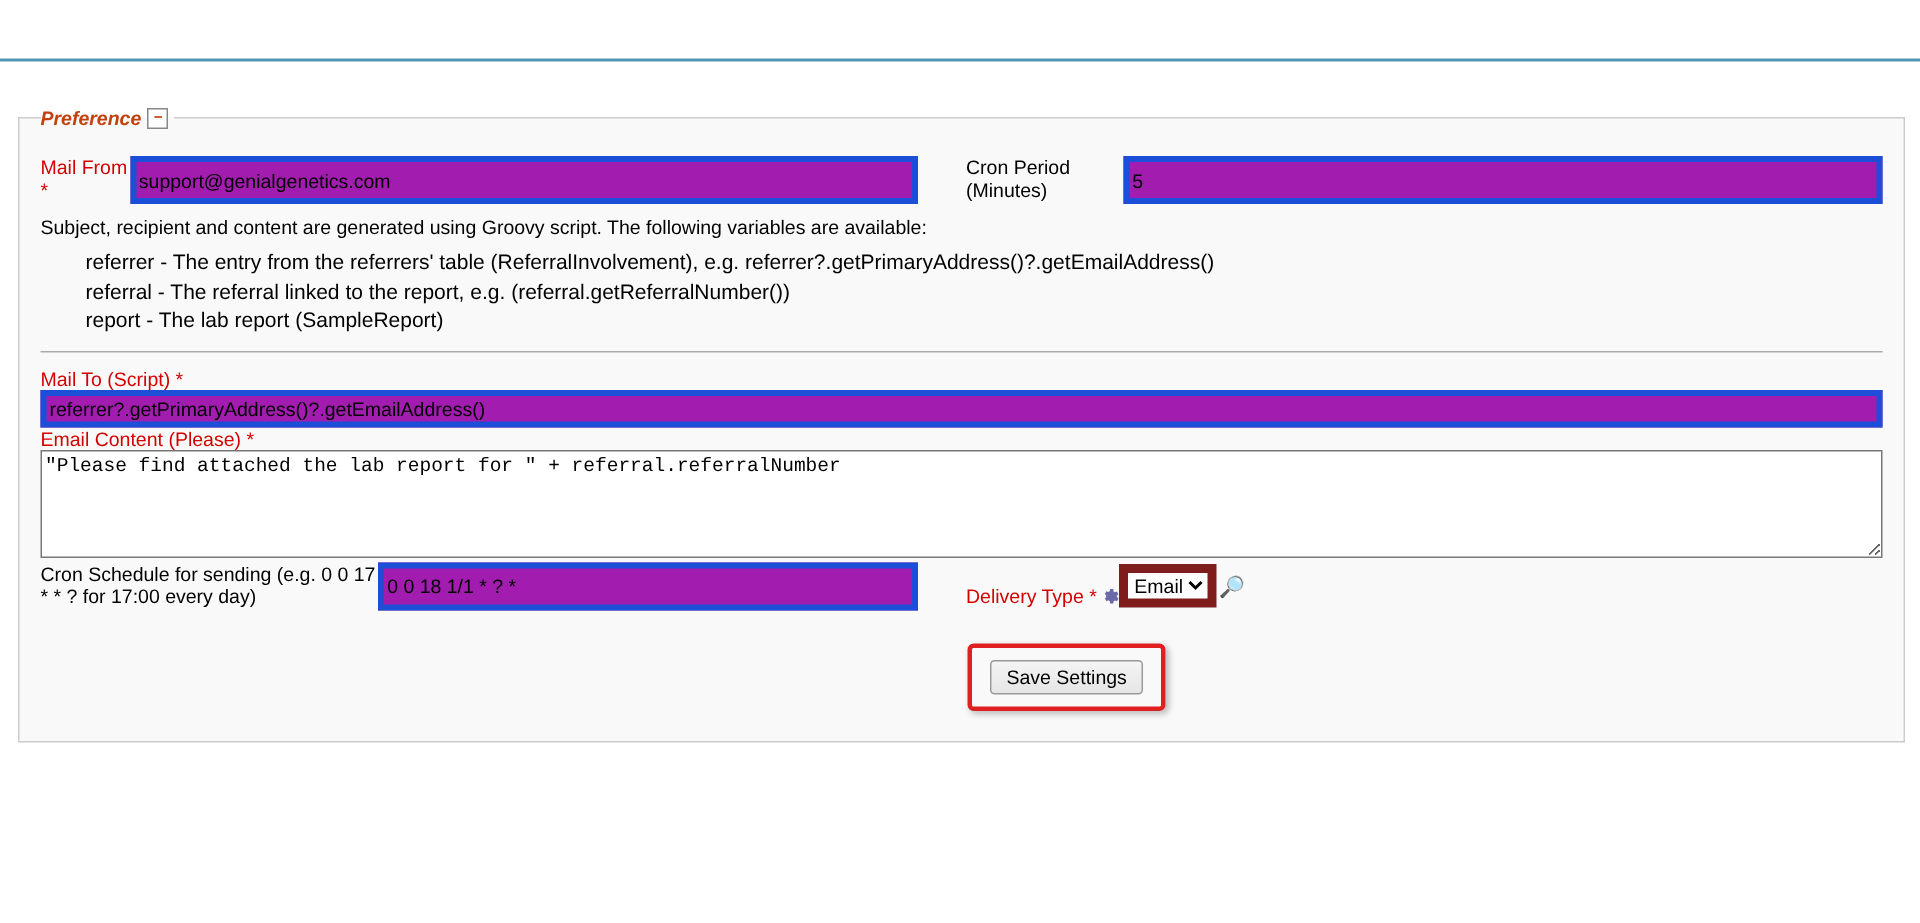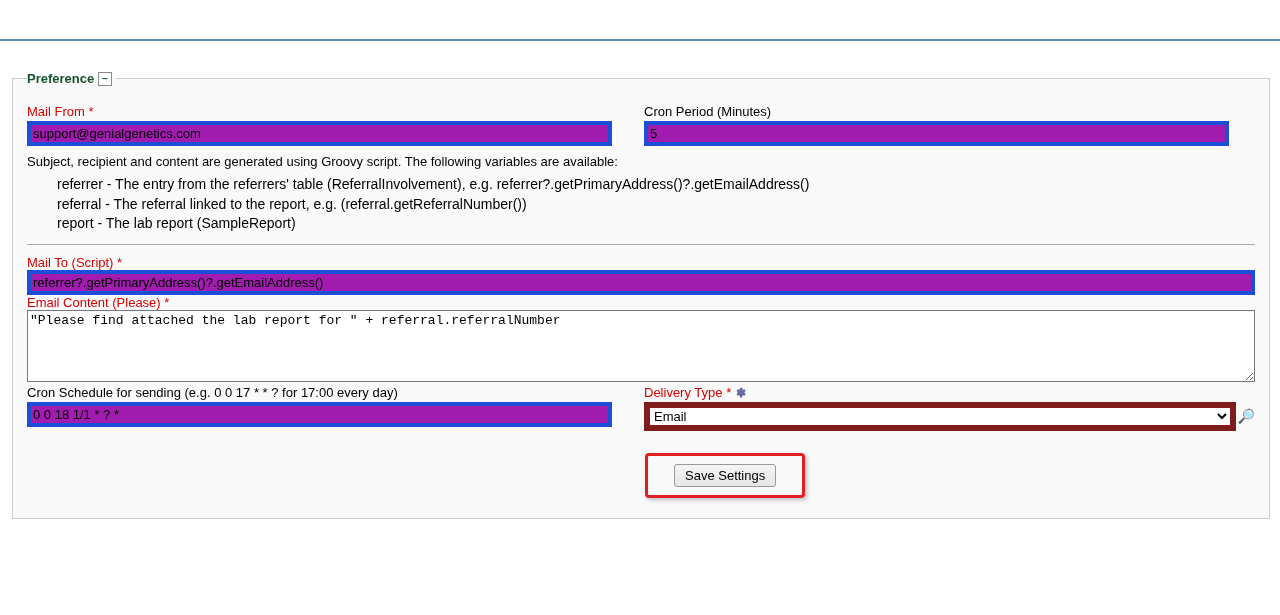--- a/index.html
+++ b/index.html
@@ -20,26 +20,27 @@
   }
   fieldset.pref {
     border: 1px solid #ccc;
     background: #f9f9f9;
     margin: 20px 0 0 0;
     padding: 18px 14px 20px 14px;
     position: relative;
   }
   fieldset.pref legend {
     font-weight: bold;
-    color: #14532d;
+    color: #c2410c;
     font-size: 13px;
     padding: 0 4px 0 0;
     display: flex;
     align-items: center;
     gap: 4px;
+    font-style: italic;
   }
   .collapse-box {
     display: inline-flex;
     width: 12px;
     height: 12px;
     border: 1px solid #888;
     background: #fff;
     align-items: center;
     justify-content: center;
     font-size: 10px;
@@ -47,21 +48,21 @@
     cursor: pointer;
   }
   .row {
     display: flex;
     gap: 32px;
     margin-bottom: 8px;
   }
   .col {
     flex: 1;
     display: flex;
-    flex-direction: column;
+    flex-direction: row;
   }
   .col.half {
     flex: 0 0 585px;
   }
   .col.half2 {
     flex: 1;
   }
   label.lbl {
     font-size: 13px;
     margin-bottom: 2px;
@@ -126,21 +127,21 @@
   .gear-icon {
     display: inline-block;
     vertical-align: middle;
     margin-left: 2px;
   }
   .save-wrap {
     margin: 14px 0 0 618px;
     display: inline-block;
     border: 3px solid #e02020;
     border-radius: 4px;
-    padding: 8px 26px;
+    padding: 8px 12px;
     box-shadow: 2px 2px 4px rgba(0,0,0,0.25);
   }
   button.save {
     font-size: 13px;
     padding: 3px 10px;
     border: 1px solid #999;
     border-radius: 3px;
     background: linear-gradient(#f5f5f5, #e5e5e5);
     cursor: pointer;
   }

